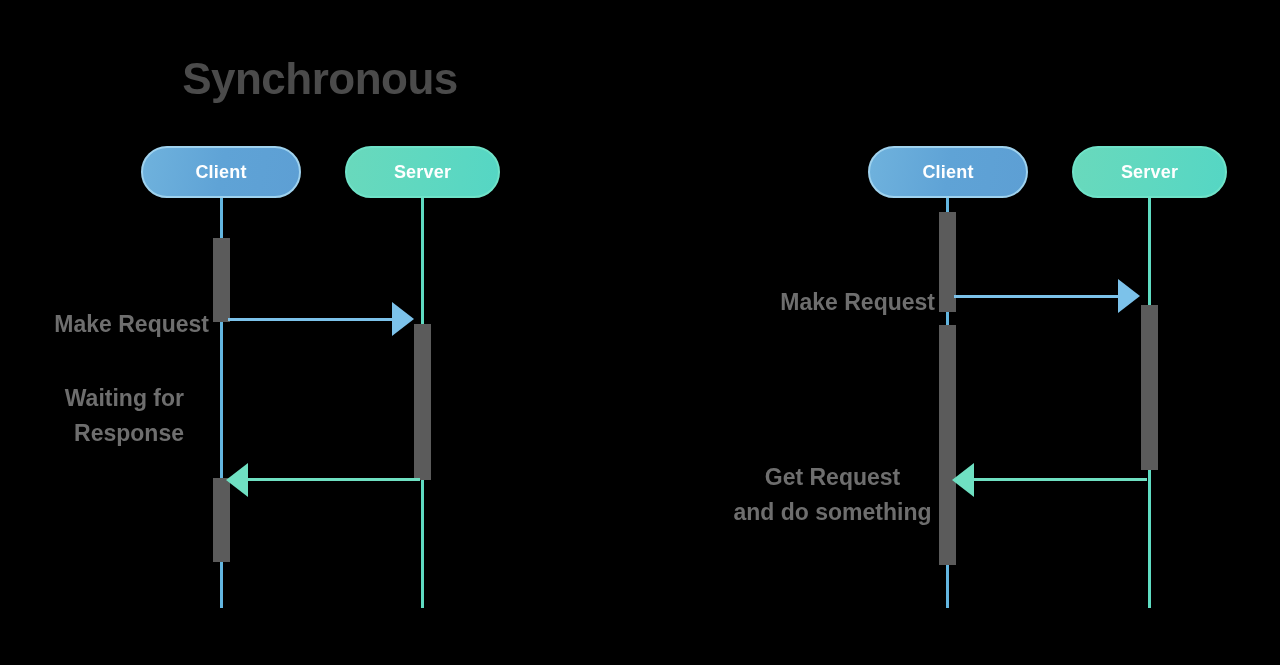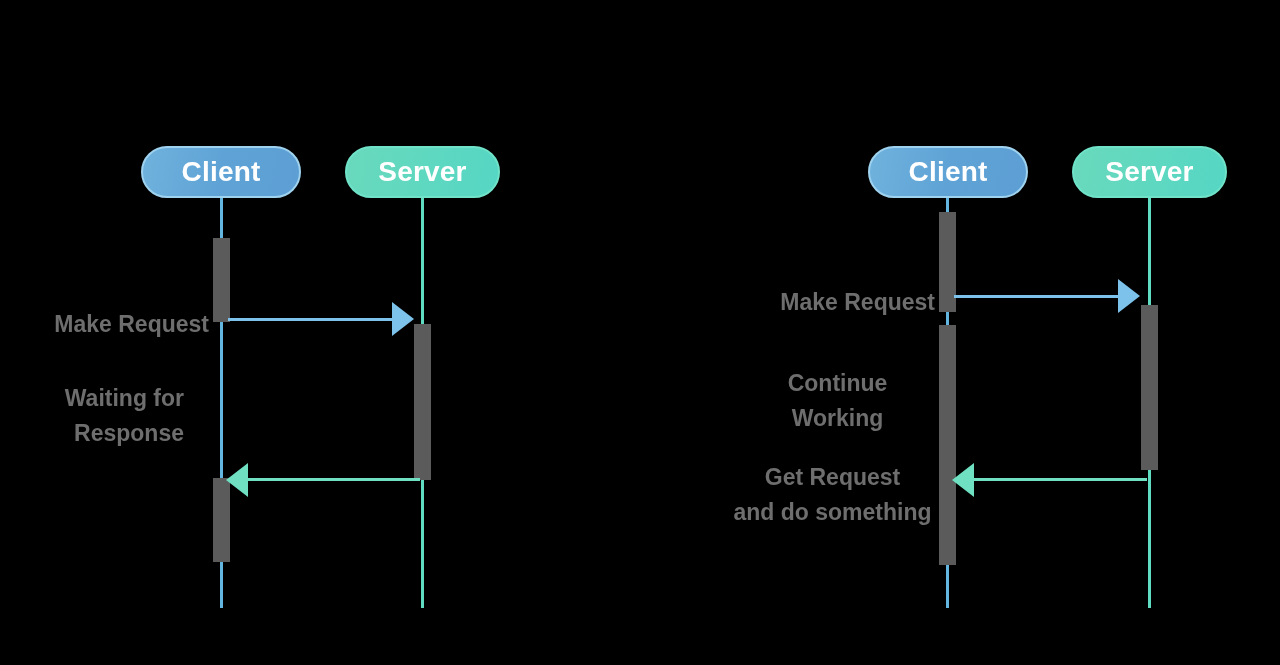--- a/index.html
+++ b/index.html
@@ -40,21 +40,21 @@
   .actor-box {
     position: absolute;
     height: 52px;
     border-radius: 26px;
     display: flex;
     align-items: center;
     justify-content: center;
     box-sizing: border-box;
   }
   .actor-box .actor-label {
-    font-size: 28px;
+    font-size: 18px;
     font-weight: bold;
     color: #ffffff;
     letter-spacing: 0.2px;
     line-height: 1;
   }
   .actor-client {
     background: linear-gradient(100deg, #6fb2dd 0%, #5fa3d6 50%, #5d9fd4 100%);
     border: 2px solid #9fd2ee;
   }
   .actor-server {
@@ -111,20 +111,21 @@
     white-space: pre-line;
   }
   .caption-right { text-align: right; }
   .caption-center { text-align: center; }
 </style>
 </head>
 <body>
 
 <div class="panel" id="panel-sync">
 
+  <div class="panel-title">Synchronous</div>
 
   <div class="lifeline lifeline-client" style="left:220px; top:198px; height:410px;"></div>
 
   <div class="lifeline lifeline-server" style="left:421px; top:198px; height:410px;"></div>
 
   <div class="actor-box actor-client" style="left:141px; top:146px; width:160px;">
     <span class="actor-label">Client</span>
   </div>
 
   <div class="actor-box actor-server" style="left:345px; top:146px; width:155px;">
@@ -172,19 +173,17 @@
   <div class="activation" style="left:501px; top:305px; height:165px;"></div>
 
   <div class="msg-line msg-request" style="left:314px; top:295px; width:183px;"></div>
   <div class="arrow-head arrow-right" style="left:478px; top:279px;"></div>
 
   <div class="msg-line msg-response" style="left:326px; top:478px; width:181px;"></div>
   <div class="arrow-head arrow-left" style="left:312px; top:463px;"></div>
 
   <div class="caption caption-right" style="left:0px; top:285px; width:295px;">Make Request</div>
 
-  <div class="caption caption-center" style="left:100px; top:366px; width:195px;">Continue
-Working</div>
 
   <div class="caption caption-center" style="left:90px; top:460px; width:205px;">Get Request
 and do something</div>
 
 </div>
 
 </body></html>

